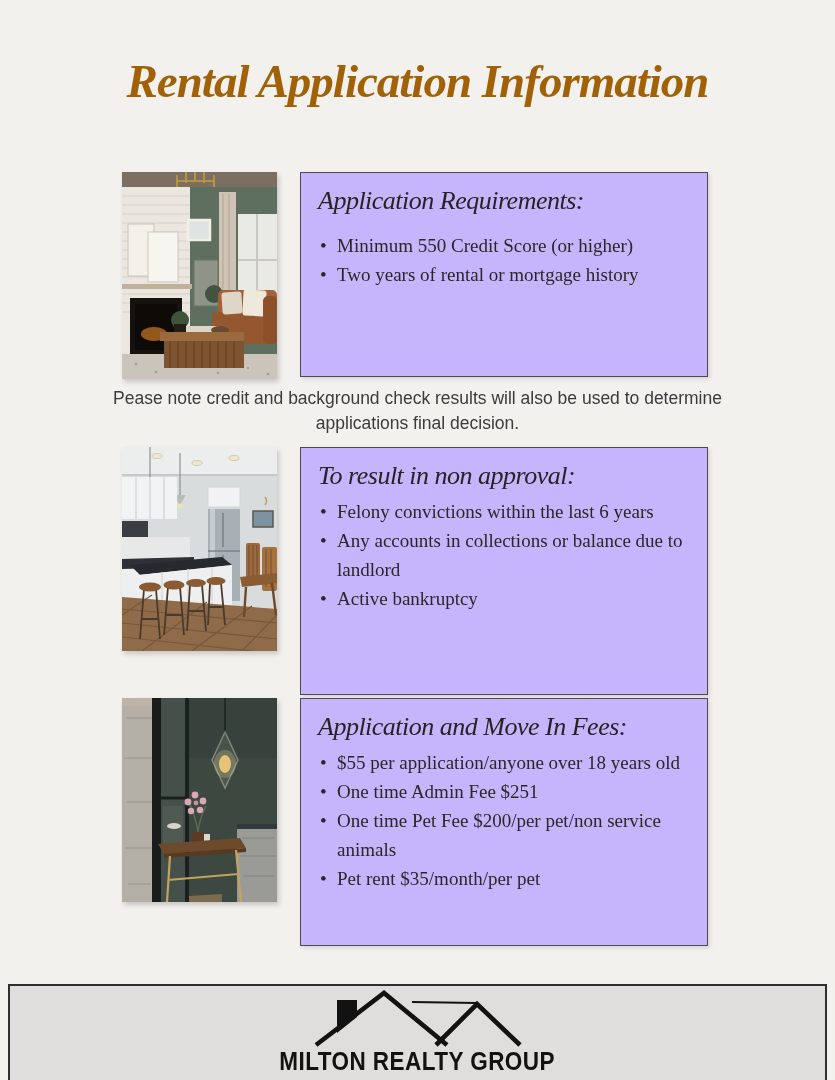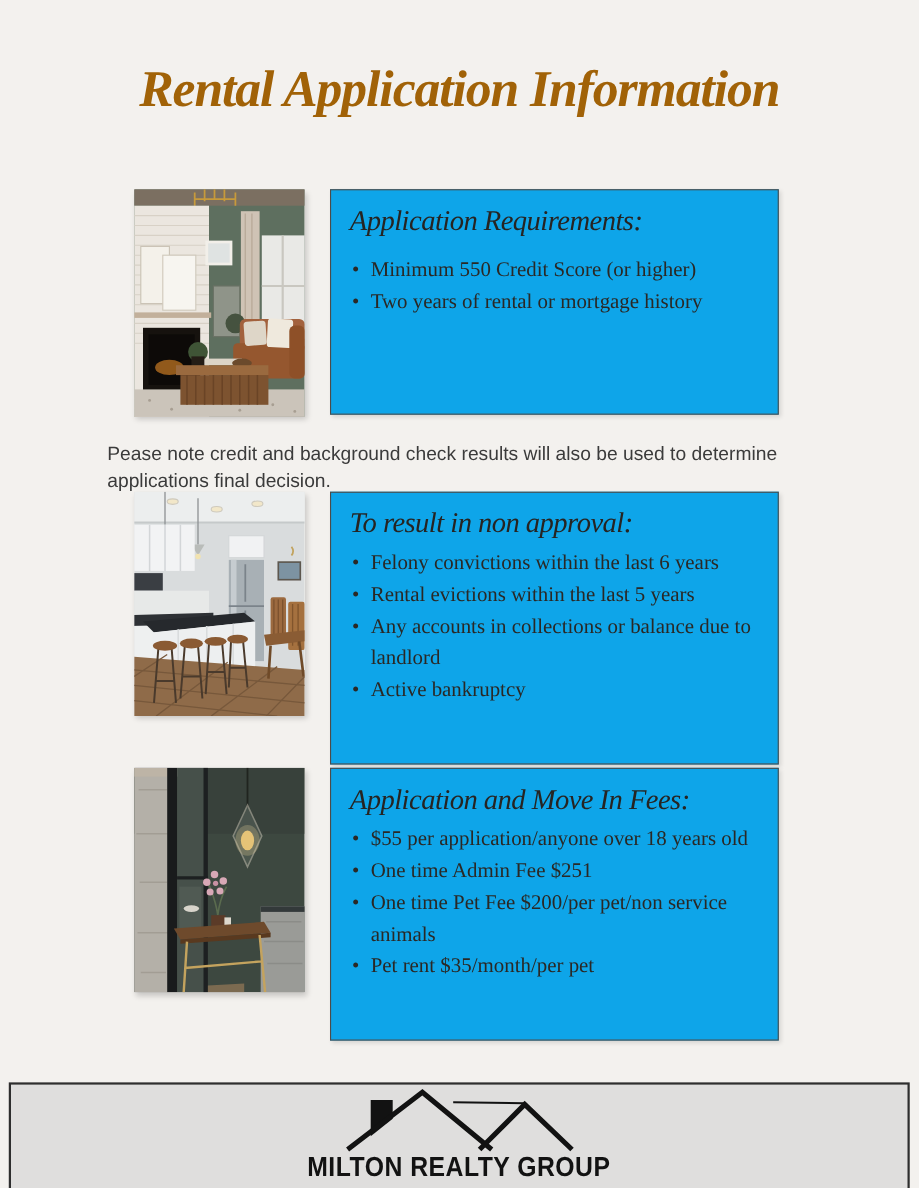--- a/index.html
+++ b/index.html
@@ -15,37 +15,37 @@
   .row{position:absolute;left:122px;width:586px;}
   .row-1{top:172px;height:207px;}
   .row-2{top:447px;height:204px;}
   .row-3{top:698px;height:204px;}
   .photo{
     position:absolute;left:0;top:0;width:155px;display:block;
     box-shadow:2px 3px 5px rgba(0,0,0,.18);
   }
   .infobox{
     position:absolute;left:178px;top:0;width:408px;box-sizing:border-box;
-    border:1.5px solid #4d4c4a;background:#0ea5e9;
+    border:1.5px solid #4d4c4a;background:#c4b5fd;
     box-shadow:2px 2px 4px rgba(0,0,0,.12);
     padding:13px 16px 8px 17px;
   }
   .infobox.h-1{height:205px;}
   .infobox.h-2{height:248px;}
   .box-heading{
     margin:0 0 6px 0;font-family:"Liberation Serif",serif;font-style:italic;
     font-weight:400;font-size:26px;letter-spacing:-0.5px;color:#262422;
   }
   .box-heading.gap-lg{margin-bottom:15px;}
   .bullets{margin:0;padding:0;list-style:none;font-size:19px;line-height:29px;color:#2a2825;}
   .bullets li{position:relative;padding-left:19px;}
   .bullets li::before{content:"\2022";position:absolute;left:2px;top:0;}
   .note{
-    position:absolute;top:400px;left:50%;transform:translateX(-50%);
-    width:640px;margin:0;
+    position:absolute;top:386px;left:50%;transform:translateX(-50%);
+    width:640px;margin:0;text-align:center;
     font-family:"Liberation Sans",sans-serif;font-size:17.5px;line-height:25px;
     color:#3b3b3b;font-weight:400;
   }
   .footer{
     position:absolute;left:8px;right:8px;top:984px;height:110px;
     box-sizing:border-box;background:#dfdedd;border:2px solid #2e2e2e;
     display:flex;flex-direction:column;align-items:center;padding-top:1px;
   }
   .logo-roof{display:block;}
   .brand{
@@ -174,21 +174,20 @@
         <path d="M144,102 V140 M149,102 V140" stroke="#81552c" stroke-width="1.2"></path>
         <polygon points="118,130 155,126 155,136 120,140" fill="#8a5c34"></polygon>
         <path d="M124,140 L122,170 M150,136 L154,168" stroke="#6f4a28" stroke-width="2.4"></path>
       </g>
     </svg>
 
     <div class="infobox h-2">
       <h2 class="box-heading">To result in non approval:</h2>
       <ul class="bullets">
         <li>Felony convictions within the last 6 years</li>
-        <li>Rental evictions within the last 5 years</li>
         <li>Any accounts in collections or balance due to landlord</li>
         <li>Active bankruptcy</li>
       </ul>
     </div>
   </section>
 
   <section class="row row-3">
     <svg class="photo" role="img" width="155" height="204" viewBox="0 0 155 204" preserveAspectRatio="none" aria-label="Entryway with dark green wall, glass pendant light, pink orchid and brass-leg wood desk">
       <rect x="0" y="0" width="155" height="204" fill="#3d4840"></rect>
       <rect x="0" y="0" width="155" height="60" fill="#343d36" opacity="0.55"></rect>

